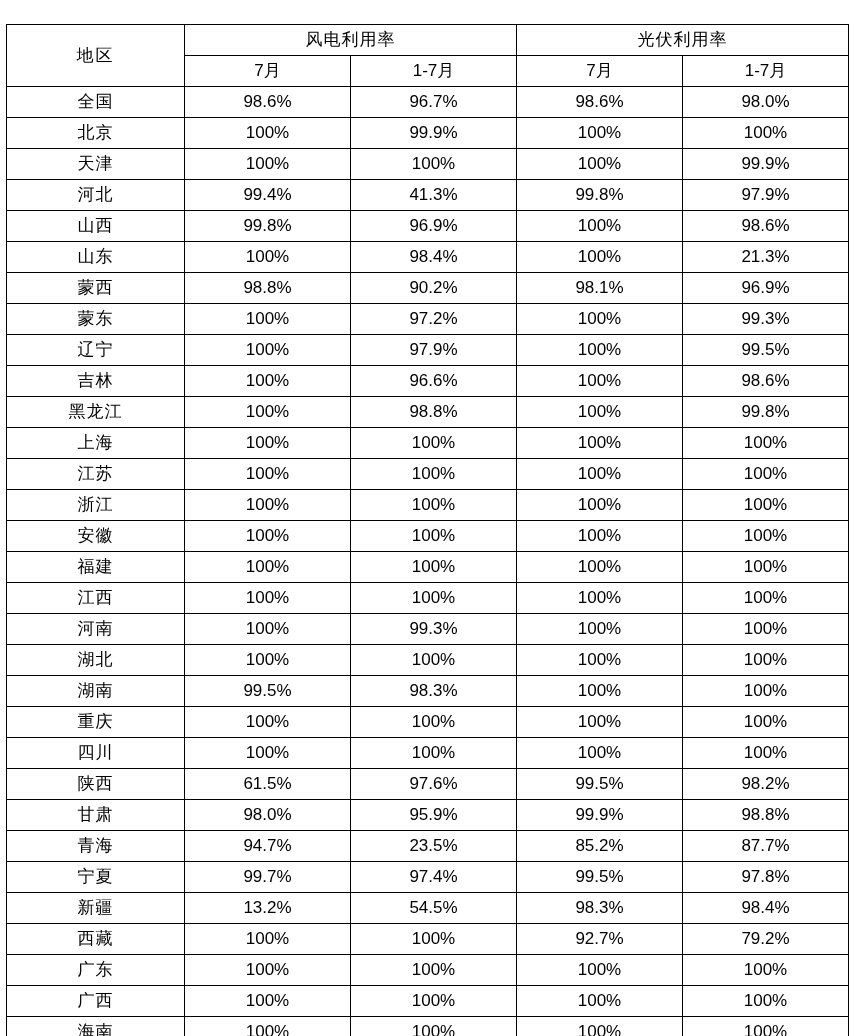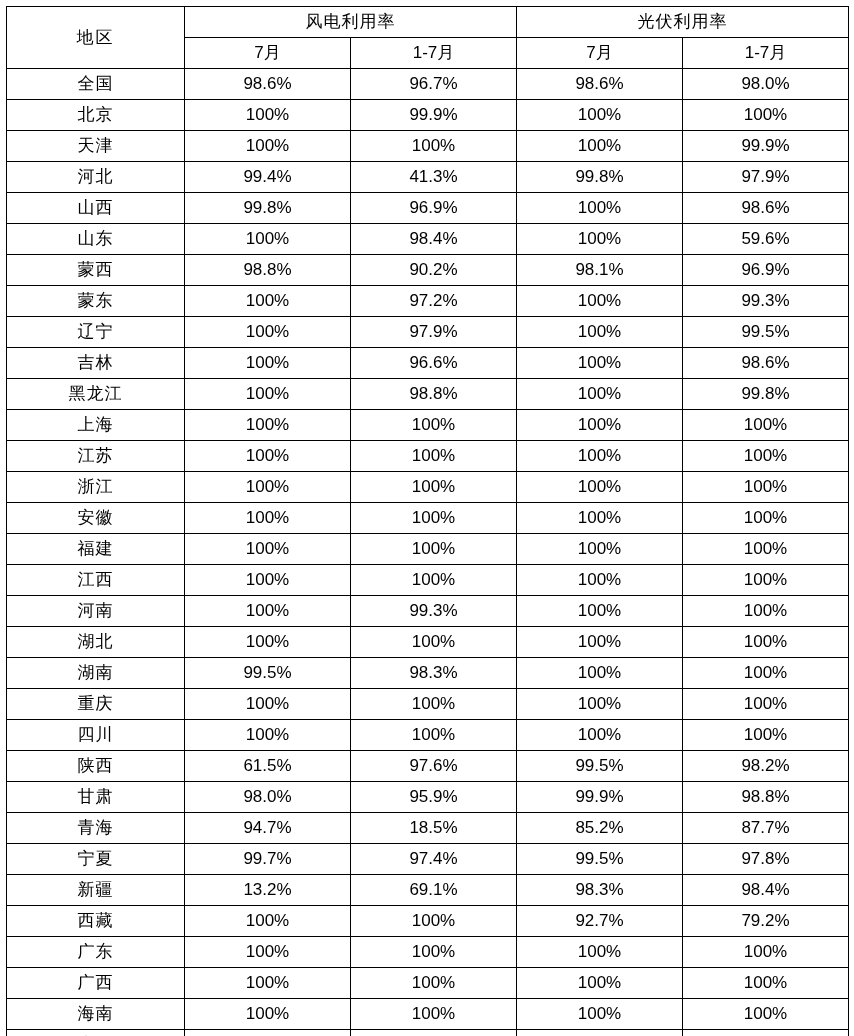--- a/index.html
+++ b/index.html
@@ -10,21 +10,21 @@
   body {
     width: 854px;
     height: 1036px;
     font-family: "Liberation Sans", sans-serif;
     color: #000000;
   }
   .sheet {
     width: 854px;
     height: 1036px;
     box-sizing: border-box;
-    padding: 6px 6px 0 6px;
+    padding: 24px 6px 0 6px;
   }
   table.rate-table {
     border-collapse: collapse;
     table-layout: fixed;
     width: 842px;
     margin: 0 auto;
   }
   table.rate-table th,
   table.rate-table td {
     border: 1px solid #000000;
@@ -117,21 +117,21 @@
           <td class="value-cell">99.8%</td>
           <td class="value-cell">96.9%</td>
           <td class="value-cell">100%</td>
           <td class="value-cell">98.6%</td>
         </tr>
         <tr>
           <td class="region-cell">山东</td>
           <td class="value-cell">100%</td>
           <td class="value-cell">98.4%</td>
           <td class="value-cell">100%</td>
-          <td class="value-cell">59.6%</td>
+          <td class="value-cell">21.3%</td>
         </tr>
         <tr>
           <td class="region-cell">蒙西</td>
           <td class="value-cell">98.8%</td>
           <td class="value-cell">90.2%</td>
           <td class="value-cell">98.1%</td>
           <td class="value-cell">96.9%</td>
         </tr>
         <tr>
           <td class="region-cell">蒙东</td>
@@ -248,35 +248,35 @@
         <tr>
           <td class="region-cell">甘肃</td>
           <td class="value-cell">98.0%</td>
           <td class="value-cell">95.9%</td>
           <td class="value-cell">99.9%</td>
           <td class="value-cell">98.8%</td>
         </tr>
         <tr>
           <td class="region-cell">青海</td>
           <td class="value-cell">94.7%</td>
-          <td class="value-cell">18.5%</td>
+          <td class="value-cell">23.5%</td>
           <td class="value-cell">85.2%</td>
           <td class="value-cell">87.7%</td>
         </tr>
         <tr>
           <td class="region-cell">宁夏</td>
           <td class="value-cell">99.7%</td>
           <td class="value-cell">97.4%</td>
           <td class="value-cell">99.5%</td>
           <td class="value-cell">97.8%</td>
         </tr>
         <tr>
           <td class="region-cell">新疆</td>
           <td class="value-cell">13.2%</td>
-          <td class="value-cell">69.1%</td>
+          <td class="value-cell">54.5%</td>
           <td class="value-cell">98.3%</td>
           <td class="value-cell">98.4%</td>
         </tr>
         <tr>
           <td class="region-cell">西藏</td>
           <td class="value-cell">100%</td>
           <td class="value-cell">100%</td>
           <td class="value-cell">92.7%</td>
           <td class="value-cell">79.2%</td>
         </tr>

